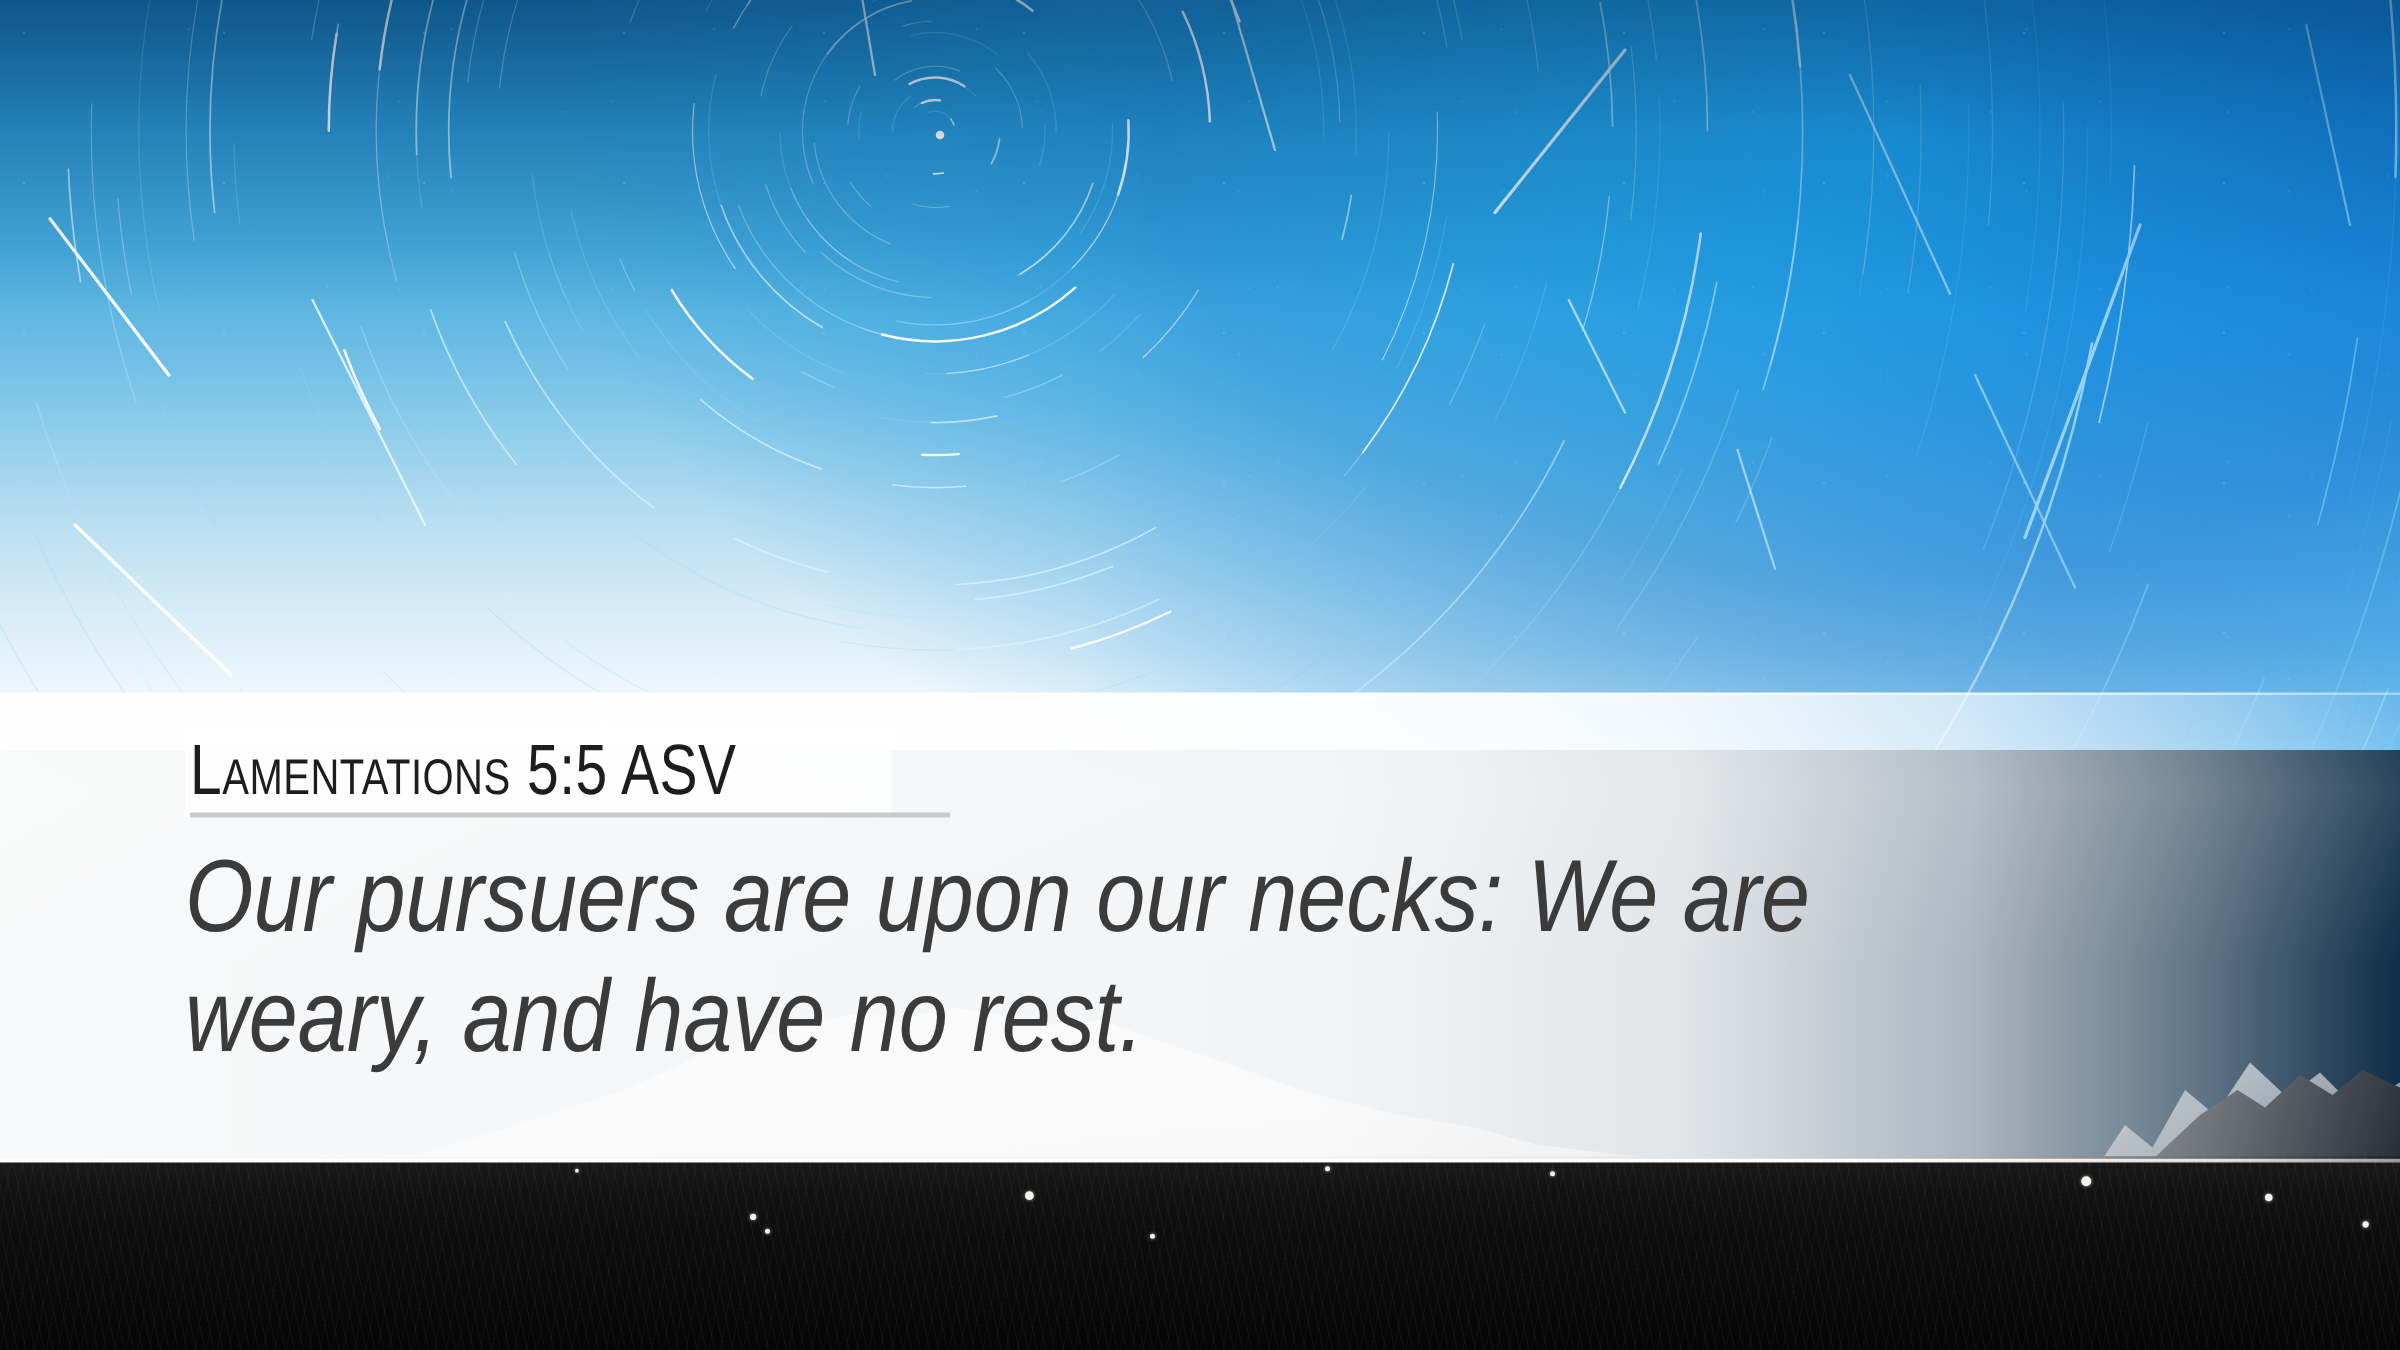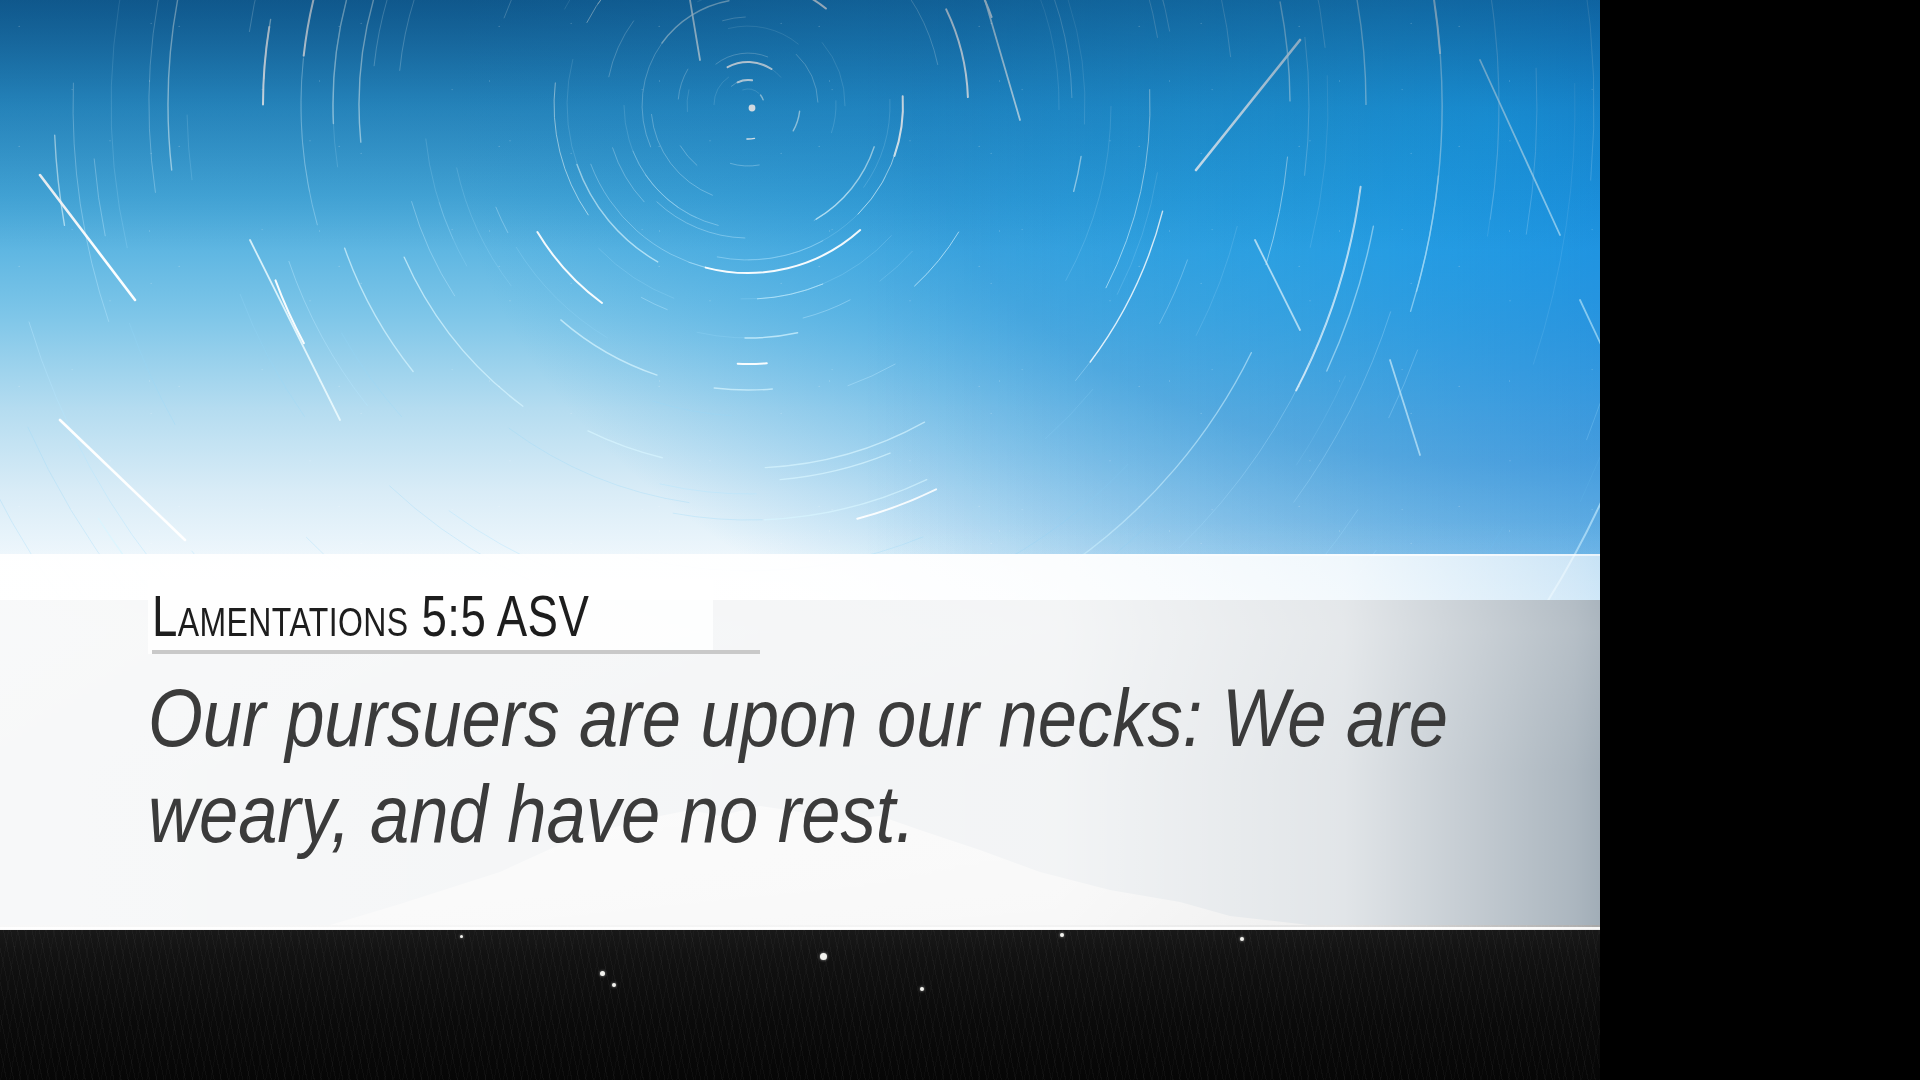--- a/index.html
+++ b/index.html
@@ -7,21 +7,21 @@
     margin: 0;
     padding: 0;
     background: #000;
   }
   body {
     font-family: "Liberation Sans", sans-serif;
   }
 
   #stage {
     position: relative;
-    width: 1600px;
+    width: 1920px;
     height: 1080px;
     overflow: hidden;
     background: #0b2a44;
   }
 
   
   .sky {
     position: absolute;
     left: 0; top: 0;
     width: 1920px;

